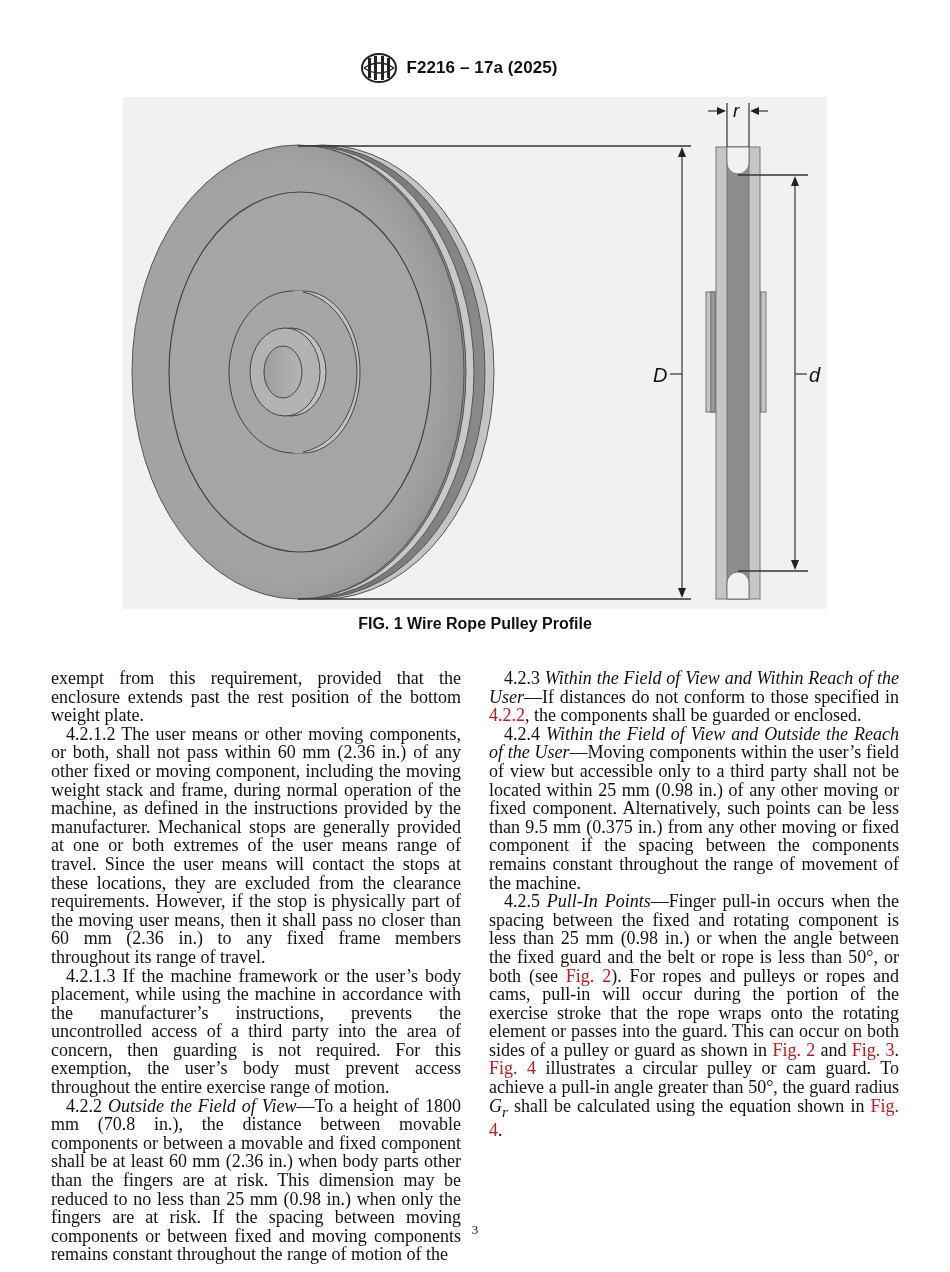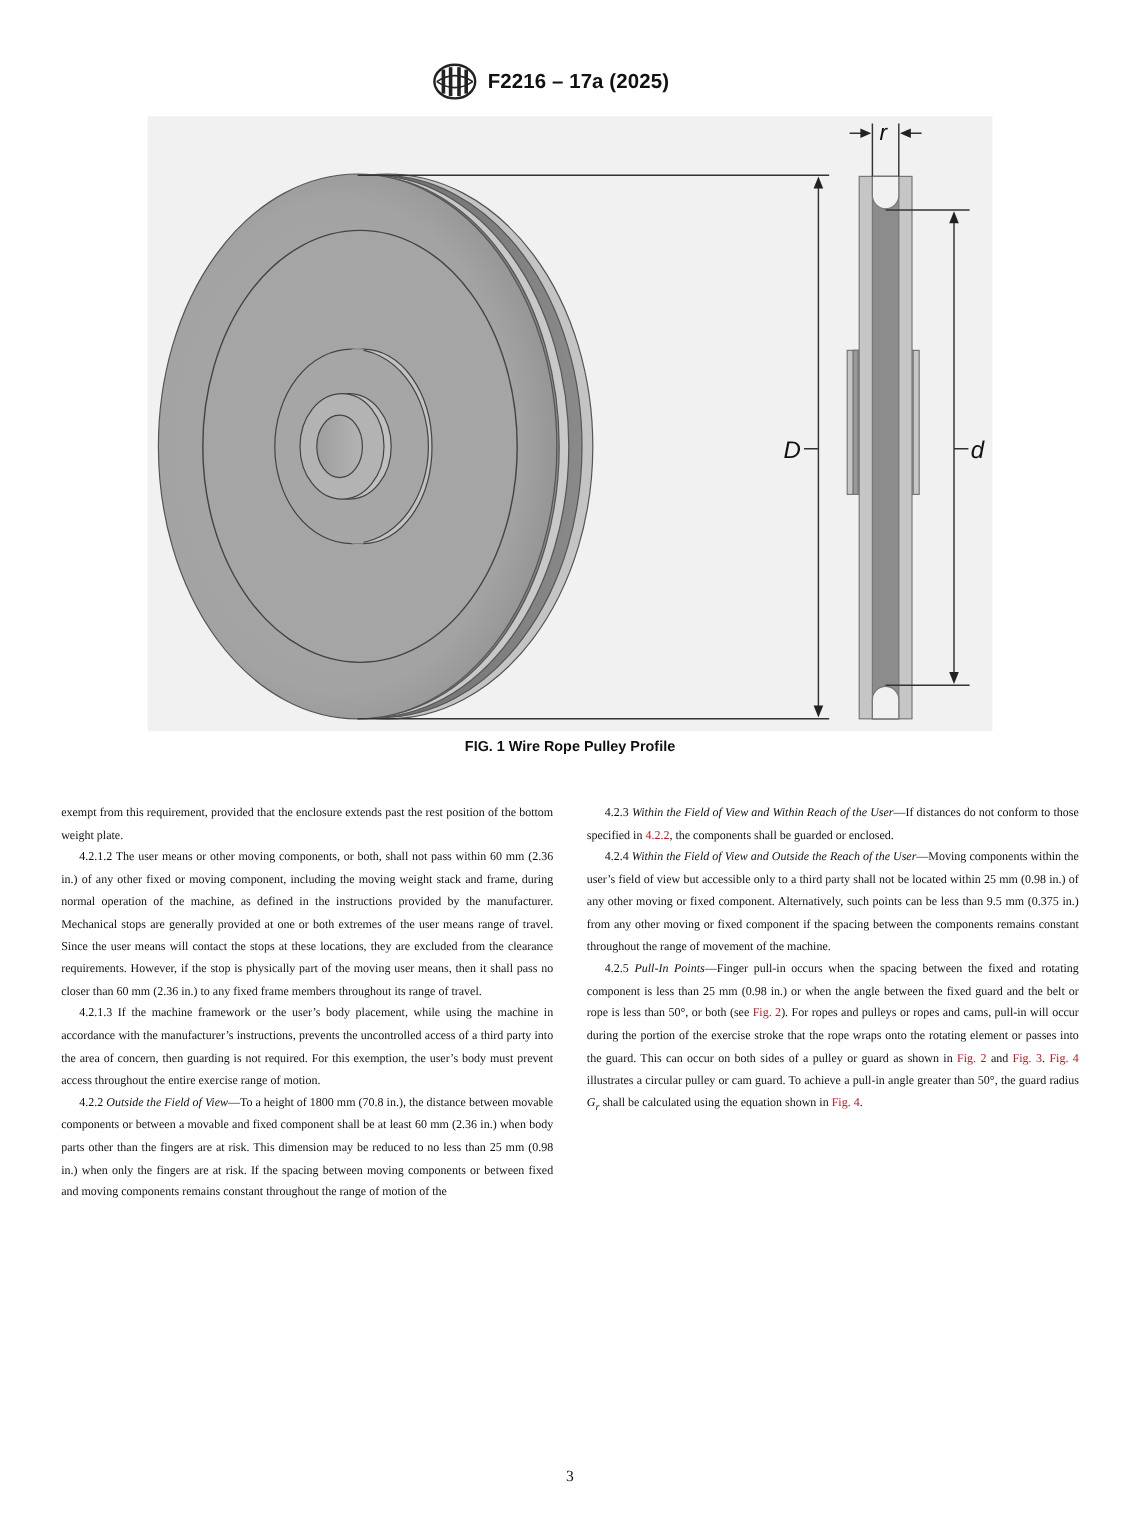--- a/index.html
+++ b/index.html
@@ -2,22 +2,22 @@
 <html><head>
 <meta charset="utf-8">
 <style>
   html, body { margin: 0; padding: 0; background: #ffffff; }
   body { width: 950px; height: 1272px; position: relative; overflow: hidden; color: #111; }
   .header { position: absolute; top: 50px; left: 0; width: 918px; height: 36px; display: flex; justify-content: center; align-items: center; }
   .header .logo { width: 38px; height: 32px; margin-right: 8px; }
   .header .doc-id { font-family: "Liberation Sans", sans-serif; font-weight: bold; font-size: 17px; letter-spacing: 0.1px; }
   .figure { position: absolute; left: 123px; top: 97px; width: 704px; height: 512px; background: #f1f1f1; }
   .figure svg { position: absolute; left: 0; top: 0; }
-  .caption { position: absolute; top: 615px; left: 0; width: 950px; text-align: center; font-family: "Liberation Sans", sans-serif; font-weight: bold; font-size: 12px; }
-  .col { position: absolute; top: 669px; width: 410px; font-family: "Liberation Serif", serif; font-size: 10px; line-height: 18.6px; text-align: justify; }
+  .caption { position: absolute; top: 615px; left: 0; width: 950px; text-align: center; font-family: "Liberation Sans", sans-serif; font-weight: bold; font-size: 16px; }
+  .col { position: absolute; top: 669px; width: 410px; font-family: "Liberation Serif", serif; font-size: 18px; line-height: 18.6px; text-align: justify; }
   .col.left { left: 51px; }
   .col.right { left: 489px; }
   .col p { margin: 0; text-indent: 0; }
   .col p.ind { text-indent: 15px; }
   .col .it { font-style: italic; }
   .col .link { color: #c0181f; }
   .page-num { position: absolute; top: 1222px; left: 0; width: 950px; text-align: center; font-family: "Liberation Serif", serif; font-size: 13px; }
 </style>
 </head>
 <body>

